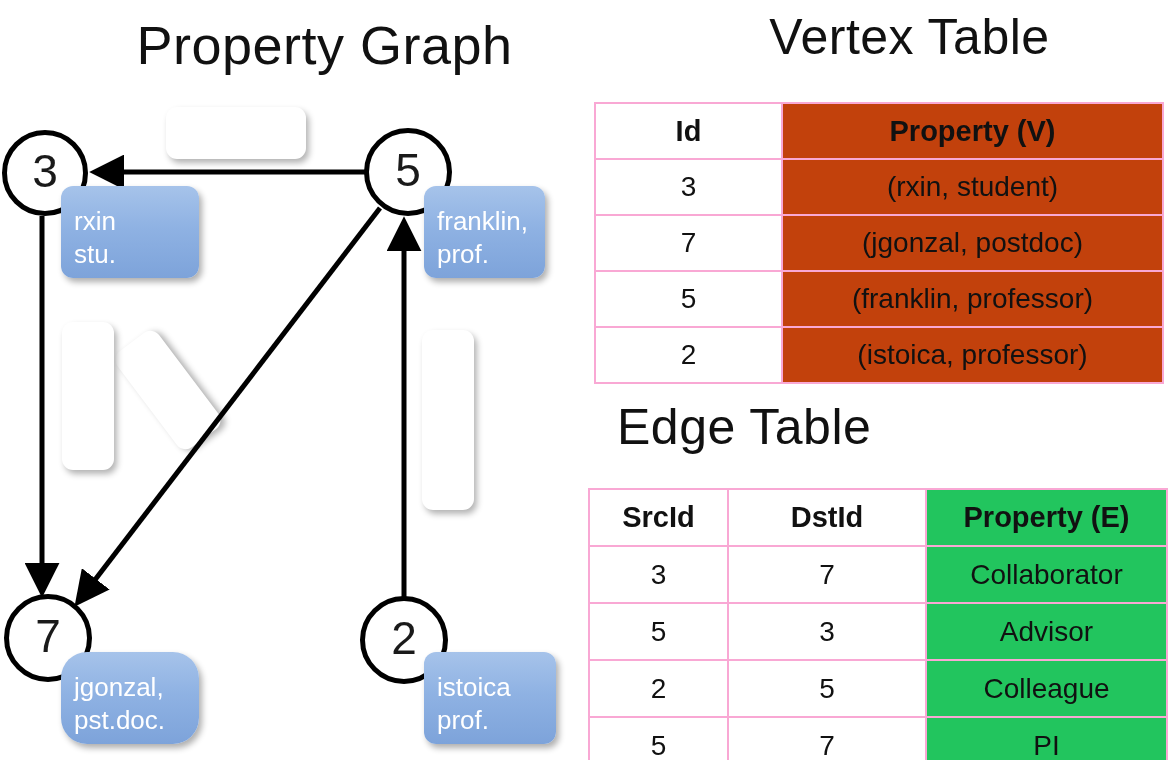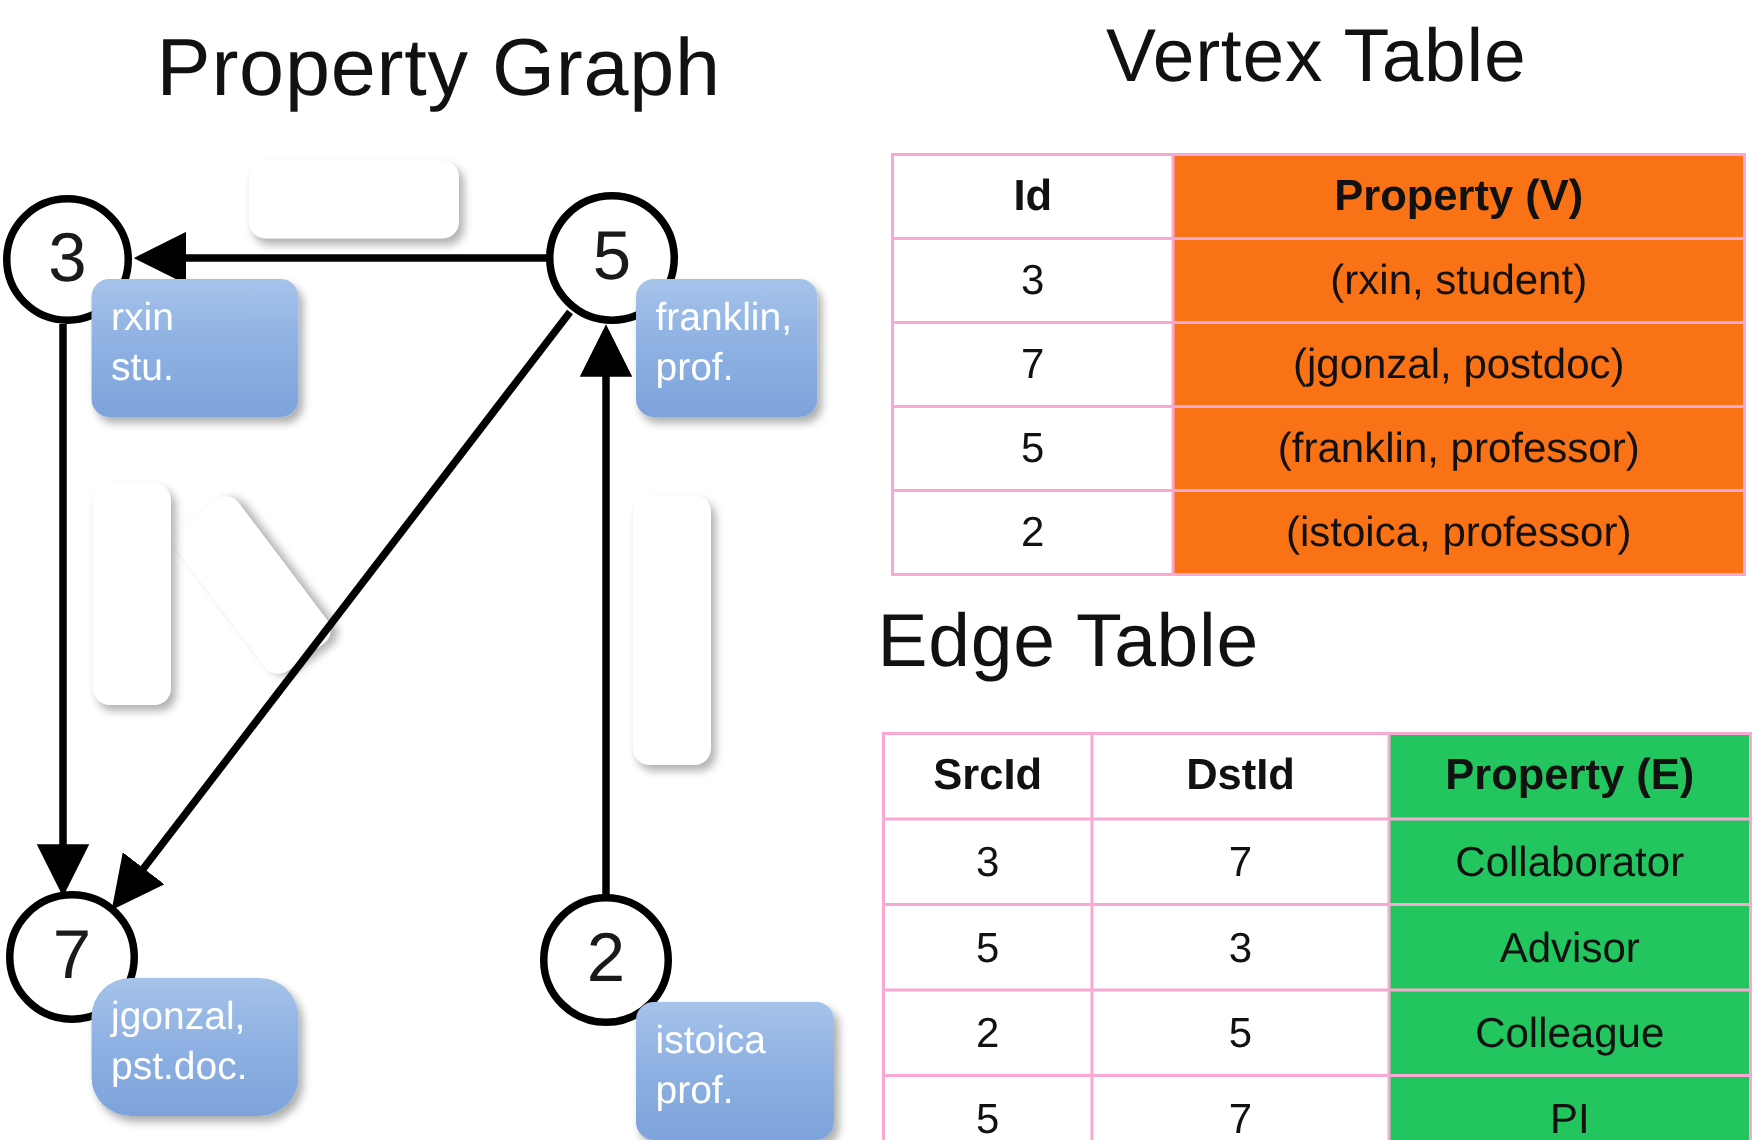--- a/index.html
+++ b/index.html
@@ -17,20 +17,21 @@
   }
 
   
   .slide-title {
     position: absolute;
     font-family: "Liberation Sans", sans-serif;
     font-weight: 300;
     color: #111111;
     white-space: nowrap;
     letter-spacing: 0.5px;
+    padding-left: 32px;
   }
   #title-property-graph {
     left: 0; top: 14px;
     width: 585px;
     text-align: center;
     font-size: 54px;
     line-height: 62px;
   }
   #title-vertex-table {
     left: 585px; top: 8px;
@@ -78,21 +79,21 @@
 
   
   .vbox {
     position: absolute;
     border-radius: 12px;
     background: linear-gradient(to bottom, #a6c3ea 0%, #8fb2e3 45%, #7da3da 100%);
     box-shadow: 3px 4px 6px rgba(0,0,0,0.32);
     color: #ffffff;
     font-size: 26px;
     line-height: 33px;
-    padding: 9px 0 0 13px;
+    padding: 19px 0 0 13px;
     box-sizing: border-box;
     font-weight: 300;
   }
 
   
   .ebox {
     position: absolute;
     border-radius: 11px;
     background: linear-gradient(to bottom, #f3b871 0%, #eda busy 0%, #eeab55 50%, #e89b3d 100%);
     box-shadow: 3px 4px 6px rgba(0,0,0,0.3);
@@ -119,21 +120,21 @@
   .tbl td, .tbl th {
     border: 2px solid #f9a8d4;
     text-align: center;
     font-weight: 300;
     color: #111111;
     padding: 0;
   }
   .tbl .hdr {
     font-weight: bold;
   }
-  .cell-blue { background: #f97316; }
+  .cell-blue { background: #c2410c; }
   .cell-orange { background: #22c55e; }
 
   #vertex-table {
     left: 594px; top: 102px;
     width: 570px;
     font-size: 28px;
   }
   #vertex-table td { height: 54px; }
   #vertex-table .hdr { font-size: 29px; }
 
@@ -186,21 +187,21 @@
     <div>stu.</div>
   </div>
   <div class="vbox" style="left:424px; top:186px; width:121px; height:92px;">
     <div>franklin,</div>
     <div>prof.</div>
   </div>
   <div class="vbox" style="left:61px; top:652px; width:138px; height:92px;border-radius:26px;">
     <div>jgonzal,</div>
     <div>pst.doc.</div>
   </div>
-  <div class="vbox" style="left:424px; top:652px; width:132px; height:92px;margin-top:16px;">
+  <div class="vbox" style="left:424px; top:652px; width:132px; height:92px;">
     <div>istoica</div>
     <div>prof.</div>
   </div>
 
   <div class="ebox" style="left:166px; top:107px; width:140px; height:52px;">
     <span>Advisor</span>
   </div>
 
   <div class="ebox" style="left:62px; top:322px; width:52px; height:148px;">
     <span class="ebox-vert-label">Collab.</span>

